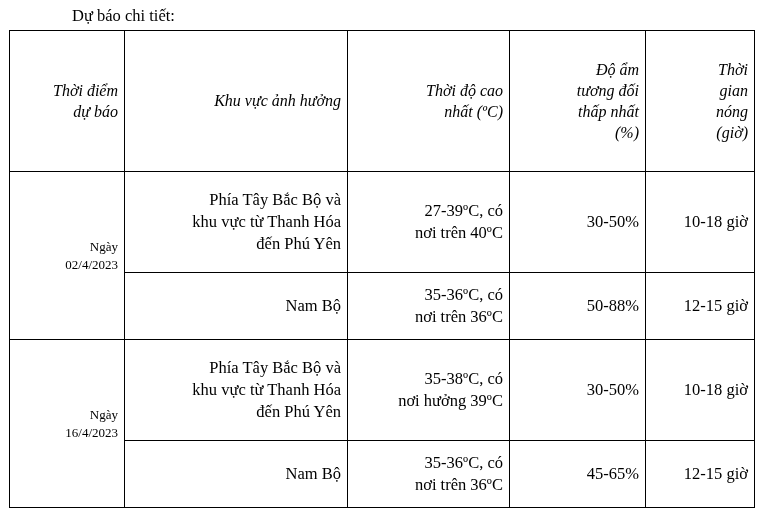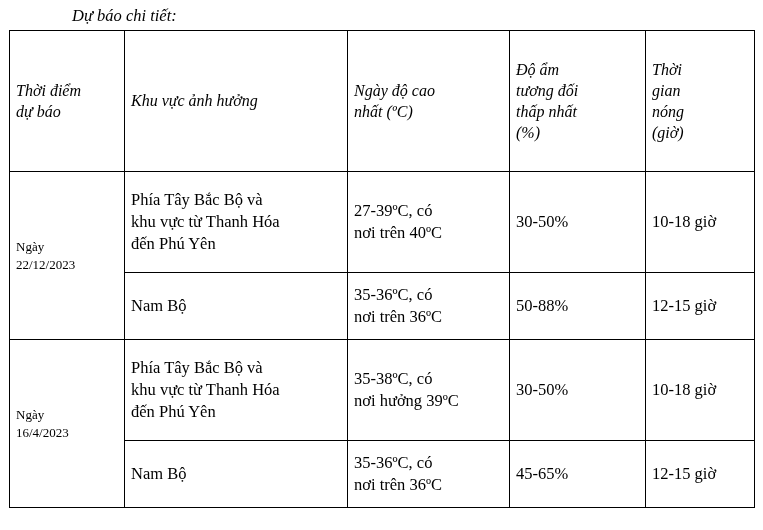--- a/index.html
+++ b/index.html
@@ -13,37 +13,36 @@
     font-family: "Liberation Serif", serif;
     color: #000000;
     position: relative;
     overflow: hidden;
   }
   .caption {
     position: absolute;
     left: 72px;
     top: 6px;
     font-size: 16.5px;
-    font-style: italic;
     font-family: "Liberation Serif", serif;
     white-space: nowrap;
   }
   table.forecast {
     position: absolute;
     left: 9px;
     top: 30px;
     width: 745px;
     border-collapse: collapse;
     table-layout: fixed;
     font-size: 16px;
   }
   table.forecast th,
   table.forecast td {
     border: 1px solid #000000;
-    text-align: left;
+    text-align: right;
     vertical-align: middle;
     padding: 4px 6px;
     line-height: 1.32;
     font-weight: normal;
   }
   table.forecast thead th {
     font-style: italic;
     height: 132px;
     font-size: 16px;
   }
@@ -85,21 +84,21 @@
   <thead>
     <tr>
       <th>
         <div class="nowrapline">Thời điểm</div>
         <div class="nowrapline">dự báo</div>
       </th>
       <th>
         <div class="nowrapline">Khu vực ảnh hưởng</div>
       </th>
       <th>
-        <div class="nowrapline">Ngày độ cao</div>
+        <div class="nowrapline">Thời độ cao</div>
         <div class="nowrapline">nhất (ºC)</div>
       </th>
       <th>
         <div class="nowrapline">Độ ẩm</div>
         <div class="nowrapline">tương đối</div>
         <div class="nowrapline">thấp nhất</div>
         <div class="nowrapline">(%)</div>
       </th>
       <th>
         <div class="nowrapline">Thời</div>
@@ -107,21 +106,21 @@
         <div class="nowrapline">nóng</div>
         <div class="nowrapline">(giờ)</div>
       </th>
     </tr>
   </thead>
   <tbody>
 
     <tr>
       <td class="datecell" rowspan="2">
         <div class="nowrapline">Ngày</div>
-        <div class="nowrapline">22/12/2023</div>
+        <div class="nowrapline">02/4/2023</div>
       </td>
       <td class="areacell">
         <div class="nowrapline">Phía Tây Bắc Bộ và</div>
         <div class="nowrapline">khu vực từ Thanh Hóa</div>
         <div class="nowrapline">đến Phú Yên</div>
       </td>
       <td class="tempcell">
         <div class="nowrapline">27-39ºC, có</div>
         <div class="nowrapline">nơi trên 40ºC</div>
       </td>

